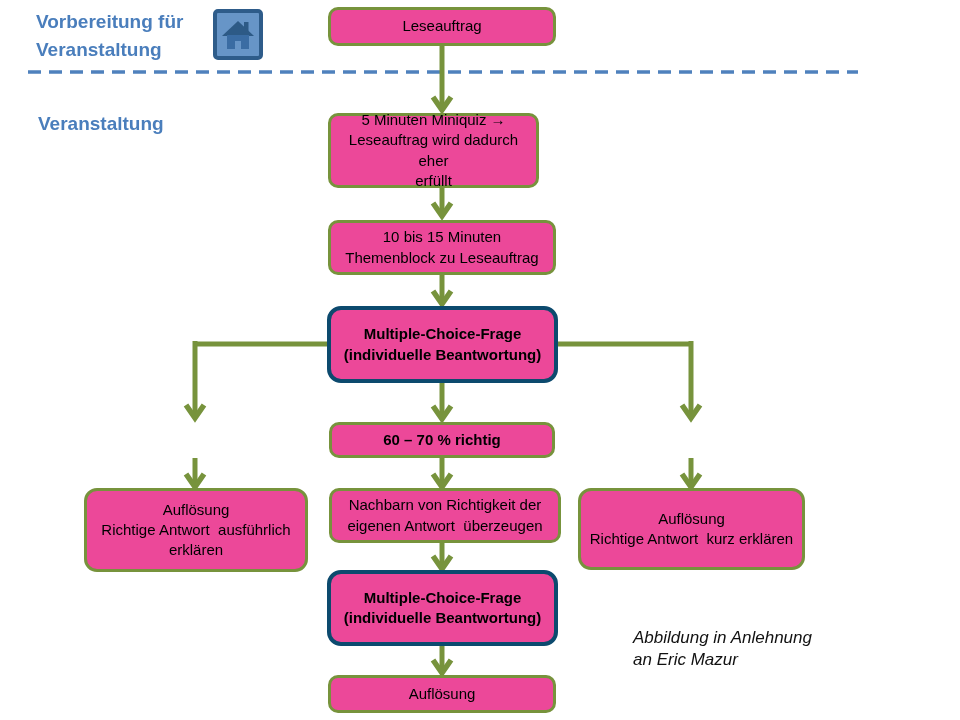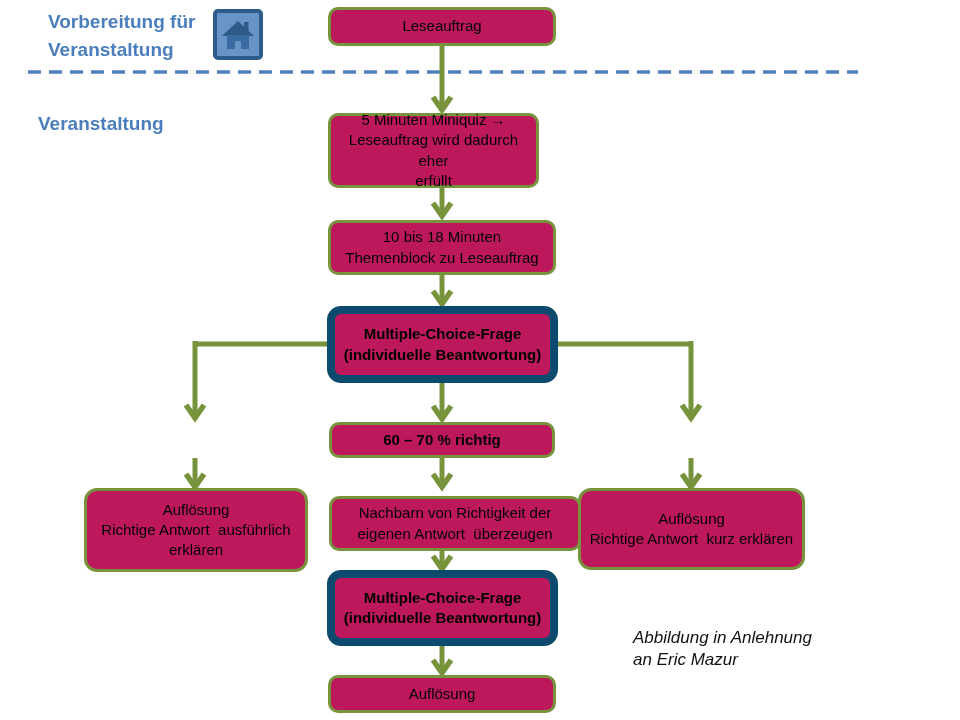--- a/index.html
+++ b/index.html
@@ -14,35 +14,35 @@
   .connectors {
     position: absolute;
     left: 0; top: 0;
     width: 960px; height: 720px;
     z-index: 0;
   }
   .node {
     position: absolute;
     z-index: 1;
     box-sizing: border-box;
-    background: #be185d;
+    background: #ec4899;
     border: 3px solid #77933c;
     border-radius: 10px;
     display: flex;
     align-items: center;
     justify-content: center;
     text-align: center;
     font-size: 15px;
     line-height: 1.35;
     color: #000000;
     white-space: pre-wrap;
     padding: 6px 8px;
   }
   .node.red {
-    border: 8px solid #0c4a6e;
+    border: 4px solid #0c4a6e;
     border-radius: 14px;
     font-weight: bold;
   }
   .node.bold { font-weight: bold; }
   .heading {
     position: absolute;
     z-index: 1;
     color: #4a7ebc;
     font-weight: bold;
     font-size: 19px;
@@ -107,55 +107,55 @@
         <path d="M682 405 L691 418 L700 405"></path>
         <path d="M186 474 L195 487 L204 474"></path>
         <path d="M433 474 L442 487 L451 474"></path>
         <path d="M682 474 L691 487 L700 474"></path>
         <path d="M433 556 L442 569 L451 556"></path>
         <path d="M433 660 L442 673 L451 660"></path>
       </g>
     </g>
   </svg>
 
-  <div class="heading" style="left:36px; top:8px;margin-left:12px;">Vorbereitung für
+  <div class="heading" style="left:36px; top:8px;">Vorbereitung für
 Veranstaltung</div>
 
   <div class="home-btn">
     <svg width="36" height="36" viewBox="0 0 36 36">
       <rect x="24" y="5" width="4.5" height="9" fill="#2d5a86"></rect>
       <polygon points="18,4 34,19 2,19" fill="#2d5a86"></polygon>
       <rect x="7" y="18" width="22" height="14" fill="#3a6ca3"></rect>
       <rect x="15" y="24" width="6" height="8" fill="#6795c7"></rect>
     </svg>
   </div>
 
   <div class="heading" style="left:38px; top:110px;">Veranstaltung</div>
 
   <div class="node" style="left:328px; top:7px;  width:228px; height:39px;">Leseauftrag</div>
 
   <div class="node" style="left:328px; top:113px; width:211px; height:75px;">5 Minuten Miniquiz →
 Leseauftrag wird dadurch eher
 erfüllt</div>
 
-  <div class="node" style="left:328px; top:220px; width:228px; height:55px;">10 bis 18 Minuten
+  <div class="node" style="left:328px; top:220px; width:228px; height:55px;">10 bis 15 Minuten
 Themenblock zu Leseauftrag</div>
 
   <div class="node red" style="left:327px; top:306px; width:231px; height:77px;">Multiple-Choice-Frage
 (individuelle Beantwortung)</div>
 
 
   <div class="node bold" style="left:329px; top:422px; width:226px; height:36px;">60 – 70 % richtig</div>
 
 
   <div class="node" style="left:84px;  top:488px; width:224px; height:84px; border-radius:13px;">Auflösung
 Richtige Antwort  ausführlich
 erklären</div>
 
-  <div class="node" style="left:329px; top:488px; width:252px; height:55px;margin-top:8px;">Nachbarn von Richtigkeit der
+  <div class="node" style="left:329px; top:488px; width:232px; height:55px;">Nachbarn von Richtigkeit der
 eigenen Antwort  überzeugen</div>
 
   <div class="node" style="left:578px; top:488px; width:227px; height:82px; border-radius:13px;">Auflösung
 Richtige Antwort  kurz erklären</div>
 
   <div class="node red" style="left:327px; top:570px; width:231px; height:76px;">Multiple-Choice-Frage
 (individuelle Beantwortung)</div>
 
   <div class="node" style="left:328px; top:675px; width:228px; height:38px;">Auflösung</div>
 

